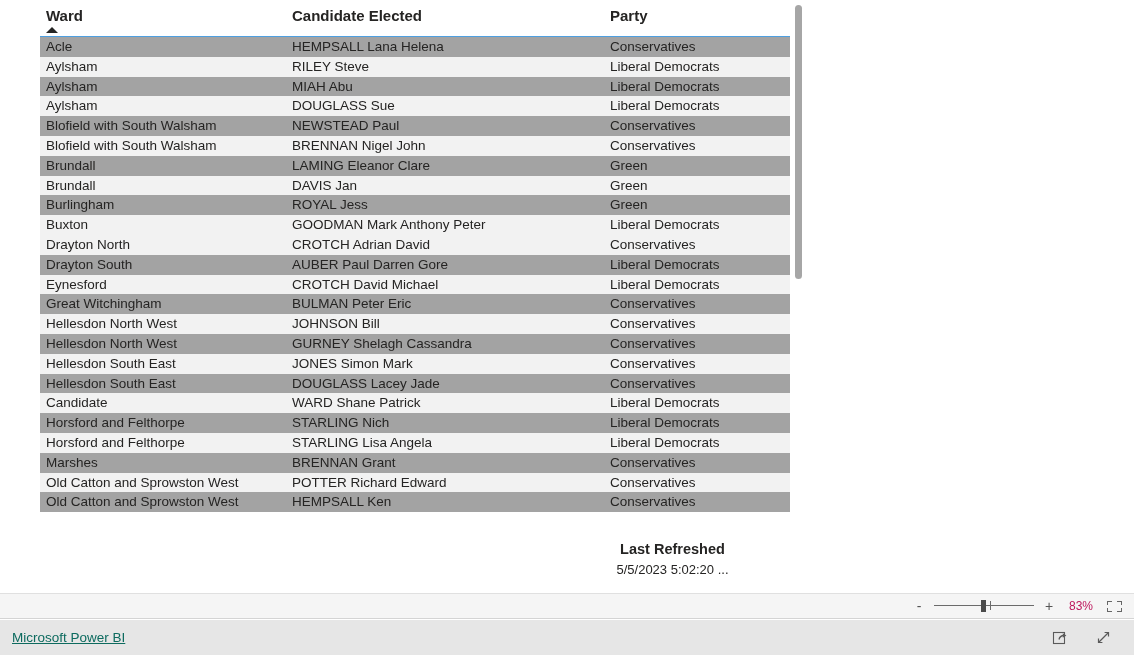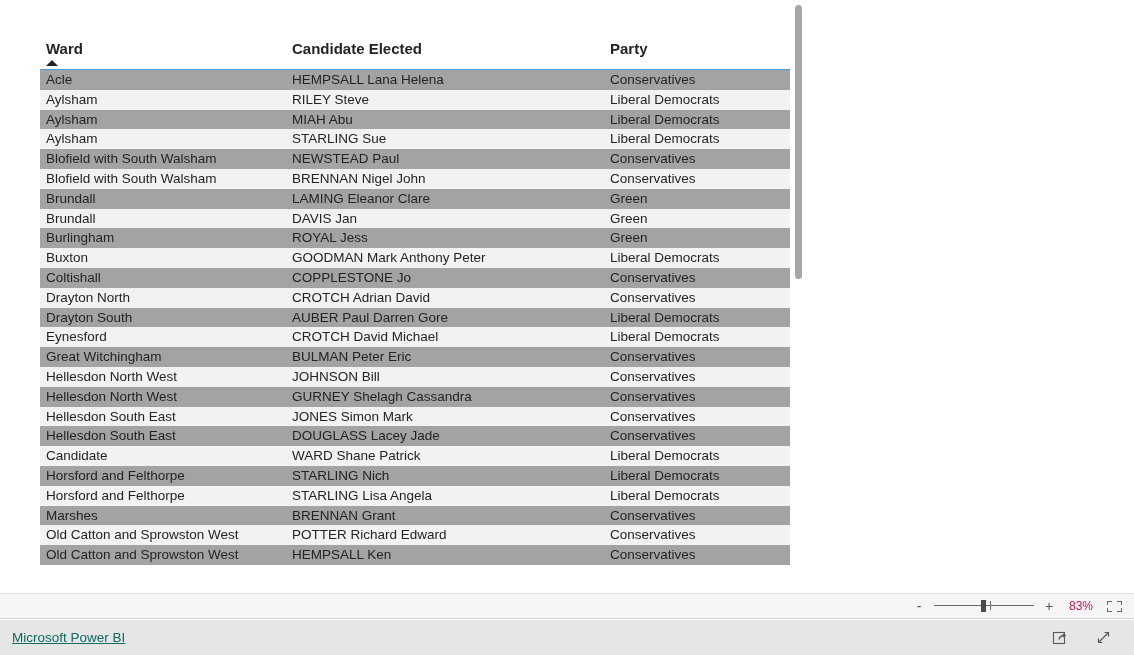--- a/index.html
+++ b/index.html
@@ -26,21 +26,20 @@
     background: #ffffff;
     overflow: hidden;
   }
 
   
   #table-visual {
     position: absolute;
     left: 40px;
     top: 0px;
     width: 750px;
-    margin-top: 33px;
   }
 
   .tbl {
     width: 750px;
     border-collapse: collapse;
     table-layout: fixed;
   }
 
   .tbl col.c-ward      { width: 246px; }
   .tbl col.c-candidate { width: 318px; }
@@ -269,21 +268,21 @@
             <td>RILEY Steve</td>
             <td>Liberal Democrats</td>
           </tr>
           <tr class="norm">
             <td>Aylsham</td>
             <td>MIAH Abu</td>
             <td>Liberal Democrats</td>
           </tr>
           <tr class="alt">
             <td>Aylsham</td>
-            <td>STARLING Sue</td>
+            <td>DOUGLASS Sue</td>
             <td>Liberal Democrats</td>
           </tr>
           <tr class="norm">
             <td>Blofield with South Walsham</td>
             <td>NEWSTEAD Paul</td>
             <td>Conservatives</td>
           </tr>
           <tr class="alt">
             <td>Blofield with South Walsham</td>
             <td>BRENNAN Nigel John</td>
@@ -302,25 +301,20 @@
           <tr class="norm">
             <td>Burlingham</td>
             <td>ROYAL Jess</td>
             <td>Green</td>
           </tr>
           <tr class="alt">
             <td>Buxton</td>
             <td>GOODMAN Mark Anthony Peter</td>
             <td>Liberal Democrats</td>
           </tr>
-          <tr class="norm">
-            <td>Coltishall</td>
-            <td>COPPLESTONE Jo</td>
-            <td>Conservatives</td>
-          </tr>
           <tr class="alt">
             <td>Drayton North</td>
             <td>CROTCH Adrian David</td>
             <td>Conservatives</td>
           </tr>
           <tr class="norm">
             <td>Drayton South</td>
             <td>AUBER Paul Darren Gore</td>
             <td>Liberal Democrats</td>
           </tr>
@@ -381,20 +375,24 @@
           </tr>
           <tr class="norm">
             <td>Old Catton and Sprowston West</td>
             <td>HEMPSALL Ken</td>
             <td>Conservatives</td>
           </tr>
         </tbody>
     </table>
   </div>
 
+  <div id="last-refreshed">
+    <div class="lr-title">Last Refreshed</div>
+    <div class="lr-value">5/5/2023 5:02:20 ...</div>
+  </div>
 
   <div id="vscrollbar">
     <div id="vscroll-thumb"></div>
   </div>
 
 </div>
 
 <div id="zoom-bar">
   <div id="zoom-controls">
     <div class="zoom-btn">-</div>

